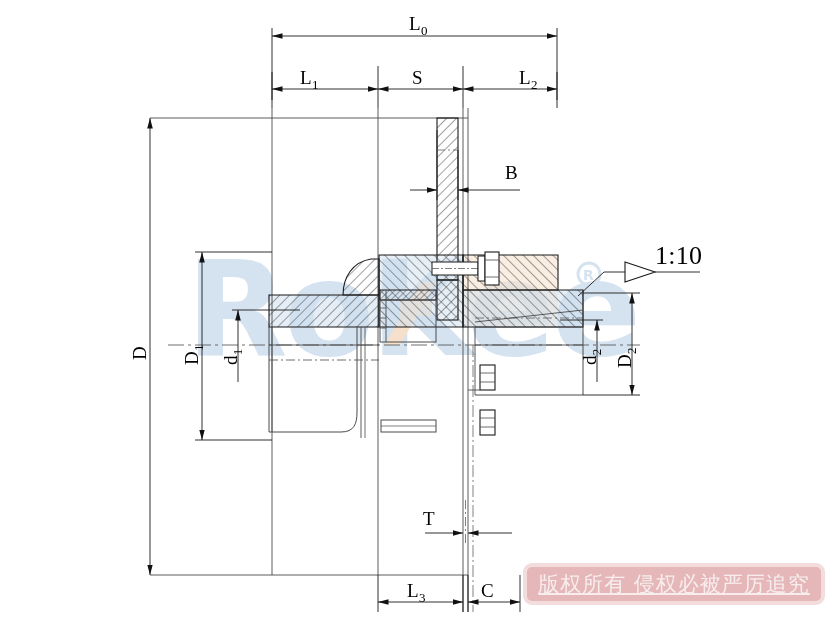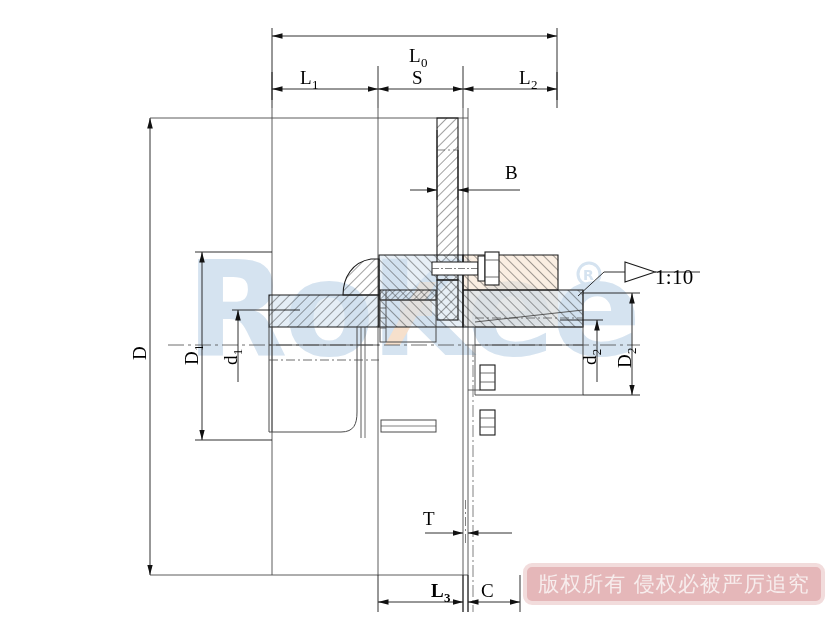--- a/index.html
+++ b/index.html
@@ -54,20 +54,21 @@
     align-items: center;
     justify-content: center;
     opacity: 0.93;
   }
   #copyright-stamp-text {
     font-family: "DejaVu Sans", sans-serif;
     font-size: 21px;
     color: #f7ecec;
     letter-spacing: 1px;
     white-space: nowrap;
+    text-decoration: underline;
   }
 </style>
 </head>
 <body>
 
 <div id="drawing-root">
 
   <svg id="drawing-svg" width="840" height="630" viewBox="0 0 840 630">
     <defs>
 
@@ -269,21 +270,21 @@
       <line x1="468" y1="575" x2="468" y2="612"></line>
       <line x1="520" y1="575" x2="520" y2="612"></line>
 
       <line x1="378" y1="602" x2="463" y2="602" marker-start="url(#arrStart)" marker-end="url(#arrEnd)"></line>
 
       <line x1="468" y1="602" x2="520" y2="602" marker-start="url(#arrStart)" marker-end="url(#arrEnd)"></line>
     </g>
 
   </svg>
 
-  <div class="dim-label" style="left:409px; top:14px;margin-top:32px;">
+  <div class="dim-label" style="left:409px; top:14px;">
     <span>L</span><sub>0</sub>
   </div>
 
   <div class="dim-label" style="left:300px; top:68px;">
     <span>L</span><sub>1</sub>
   </div>
 
   <div class="dim-label" style="left:412px; top:68px;">S</div>
 
   <div class="dim-label" style="left:519px; top:68px;">
@@ -305,25 +306,25 @@
   <div class="dim-label vert" style="left:580px; top:365px;">
     <span>d</span><sub>2</sub>
   </div>
 
   <div class="dim-label vert" style="left:615px; top:368px;">
     <span>D</span><sub>2</sub>
   </div>
 
   <div class="dim-label" style="left:423px; top:509px;">T</div>
 
-  <div class="dim-label" style="left:431px; top:581px;font-weight:bold;">
+  <div class="dim-label" style="left:407px; top:581px;">
     <span>L</span><sub>3</sub>
   </div>
 
   <div class="dim-label" style="left:481px; top:581px;">C</div>
 
-  <div class="dim-label" style="left:655px; top:243px; font-size:21px;margin-top:24px;">1:10</div>
+  <div class="dim-label" style="left:655px; top:243px; font-size:26px;">1:10</div>
 
   <div id="copyright-stamp">
     <span id="copyright-stamp-text">版权所有 侵权必被严厉追究</span>
   </div>
 
 </div>
 
 </body></html>

